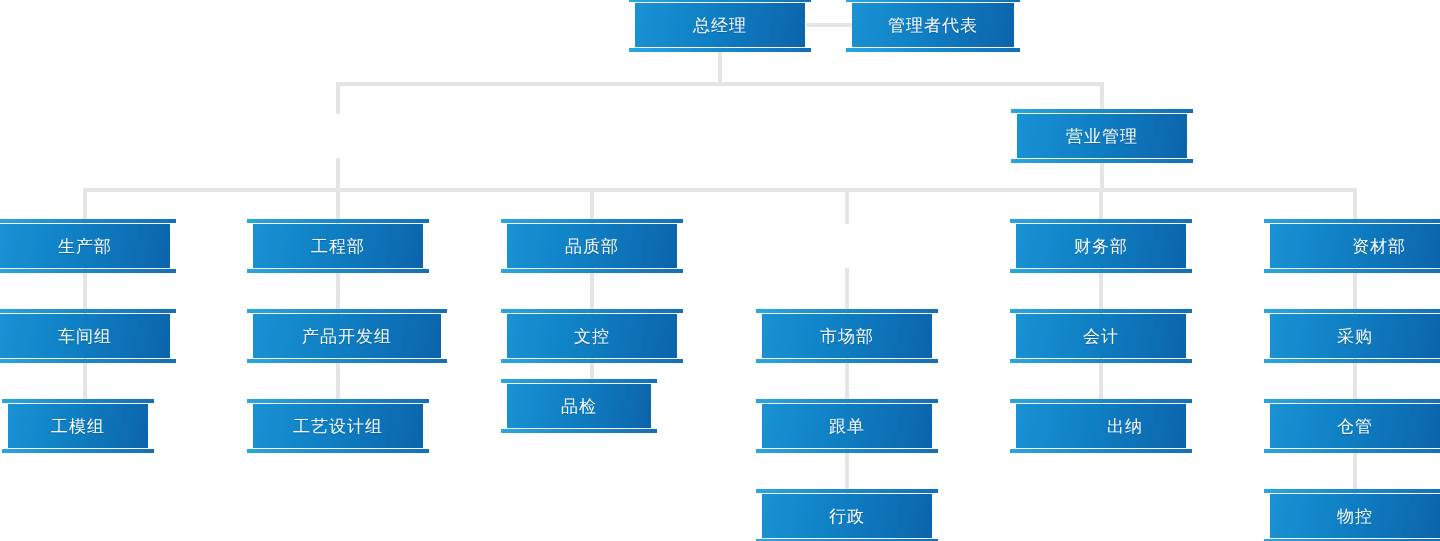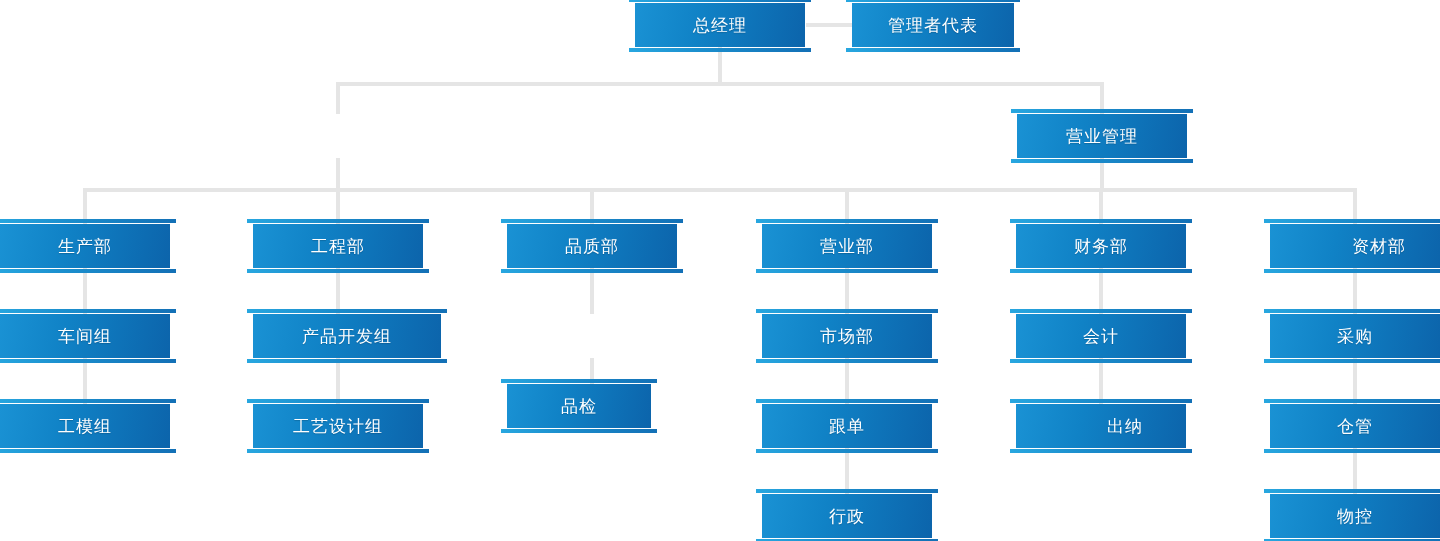--- a/index.html
+++ b/index.html
@@ -105,47 +105,47 @@
 
   <div class="node" style="left:0px;top:224px;width:170px;height:44px;align-items:center;">
     <span class="label">生产部</span>
   </div>
   <div class="node" style="left:507px;top:224px;width:170px;height:44px;">
     <span class="label">品质部</span>
   </div>
   <div class="node" style="left:253px;top:224px;width:170px;height:44px;">
     <span class="label">工程部</span>
   </div>
-  <div class="node" style="left:762px;top:224px;width:170px;height:44px;">
-    <span class="label">营业部</span>
-  </div>
   <div class="node" style="left:1016px;top:224px;width:170px;height:44px;">
     <span class="label">财务部</span>
   </div>
   <div class="node" style="left:1270px;top:224px;width:170px;height:44px;padding-left:48px;">
     <span class="label">资材部</span>
   </div>
 
   <div class="node" style="left:0px;top:314px;width:170px;height:44px;">
     <span class="label">车间组</span>
   </div>
   <div class="node" style="left:253px;top:314px;width:188px;height:44px;text-align:right;">
     <span class="label">产品开发组</span>
   </div>
+  <div class="node" style="left:507px;top:314px;width:170px;height:44px;">
+    <span class="label">文控</span>
+  </div>
   <div class="node" style="left:762px;top:314px;width:170px;height:44px;">
     <span class="label">市场部</span>
   </div>
   <div class="node" style="left:1016px;top:314px;width:170px;height:44px;">
     <span class="label">会计</span>
   </div>
   <div class="node" style="left:1270px;top:314px;width:170px;height:44px;">
     <span class="label">采购</span>
   </div>
 
-  <div class="node" style="left:0px;top:404px;width:170px;height:44px;">
+  <div class="node" style="left:8px;top:404px;width:140px;height:44px;">
     <span class="label">工模组</span>
   </div>
   <div class="node" style="left:253px;top:404px;width:170px;height:44px;">
     <span class="label">工艺设计组</span>
   </div>
   <div class="node" style="left:507px;top:384px;width:144px;height:44px;">
     <span class="label">品检</span>
   </div>
   <div class="node" style="left:762px;top:404px;width:170px;height:44px;">
     <span class="label">跟单</span>

